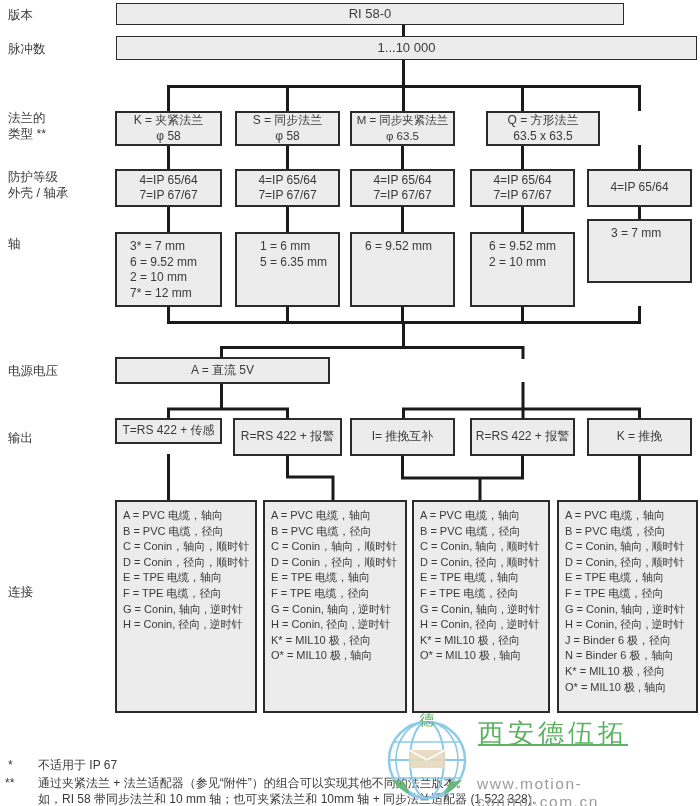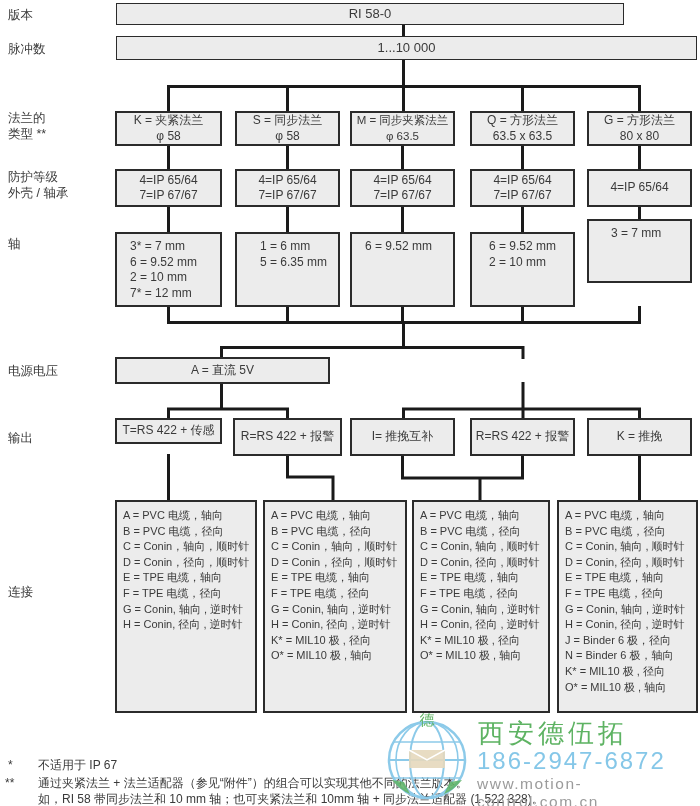--- a/index.html
+++ b/index.html
@@ -11,21 +11,21 @@
       display:flex;flex-direction:column;justify-content:center;align-items:center;
       font-size:12px;line-height:15.5px;text-align:center;white-space:nowrap;z-index:1;}
   .bx.thin{border-width:1.5px;font-size:13px;}
   .bx.list{justify-content:flex-start;align-items:flex-start;text-align:left;
            padding:5px 2px 2px 13px;}
   .bx.conn{justify-content:flex-start;align-items:flex-start;text-align:left;
            padding:6px 11px 2px 6px;font-size:11px;line-height:15.6px;}
   .foot{position:absolute;font-size:12px;line-height:16px;z-index:2;white-space:nowrap;}
   .wm{position:absolute;z-index:5;}
   .wm-company{position:absolute;left:478px;top:716px;font-size:26px;letter-spacing:4px;
-              color:#5eb363;z-index:5;}
+              color:#5eb363;z-index:5;text-decoration:underline;}
   .wm-phone{position:absolute;left:477px;top:747px;font-size:24px;letter-spacing:2px;
             color:#85c7e8;z-index:5;}
   .wm-url{position:absolute;left:477px;top:775px;font-size:15.5px;letter-spacing:1.5px;
           color:#9b9b9b;z-index:5;}
 </style>
 </head>
 <body>
 
 <div class="canvas">
 
@@ -77,27 +77,23 @@
       <div>φ 58</div>
     </div>
   <div class="bx" style="left:235px;top:111px;width:105px;height:35px">
       <div>S = 同步法兰</div>
       <div>φ 58</div>
     </div>
   <div class="bx" style="left:350px;top:111px;width:105px;height:35px;font-size:11.5px">
       <div>M = 同步夹紧法兰</div>
       <div>φ 63.5</div>
     </div>
-  <div class="bx" style="left:470px;top:111px;width:105px;height:35px">
+  <div class="bx" style="left:486px;top:111px;width:114px;height:35px">
       <div>Q = 方形法兰</div>
       <div>63.5 x 63.5</div>
-    </div>
-  <div class="bx" style="left:587px;top:111px;width:105px;height:35px">
-      <div>G = 方形法兰</div>
-      <div>80 x 80</div>
     </div>
 
   <div class="bx" style="left:115px;top:169px;width:107px;height:38px">
       <div>4=IP 65/64</div>
       <div>7=IP 67/67</div>
     </div>
   <div class="bx" style="left:235px;top:169px;width:105px;height:38px">
       <div>4=IP 65/64</div>
       <div>7=IP 67/67</div>
     </div>
@@ -204,16 +200,15 @@
     <line x1="7" y1="50" x2="83" y2="50" stroke="#8ccae9" stroke-width="2"></line>
     <line x1="12" y1="32" x2="78" y2="32" stroke="#8ccae9" stroke-width="1.6"></line>
     <line x1="12" y1="68" x2="78" y2="68" stroke="#8ccae9" stroke-width="1.6"></line>
     <path d="M27 40 L63 40 L63 58 L27 58 Z" fill="#e6d8bc" opacity="0.9"></path>
     <path d="M27 40 L45 50 L63 40" fill="none" stroke="#ffffff" stroke-width="1.5"></path>
     <text x="45" y="15" text-anchor="middle" font-size="15" fill="#5eb363" font-family="Liberation Sans, sans-serif">德</text>
     <path d="M10 70 Q18 80 28 84 L22 72 Z" fill="#5eb363" opacity="0.85"></path>
     <path d="M80 70 Q72 80 62 84 L68 72 Z" fill="#5eb363" opacity="0.85"></path>
   </svg>
   <div class="wm-company">西安德伍拓</div>
-  <div class="wm-phone">186-2947-6872</div>
   <div class="wm-url">www.motion-control.com.cn</div>
 
 </div>
 
 </body></html>

